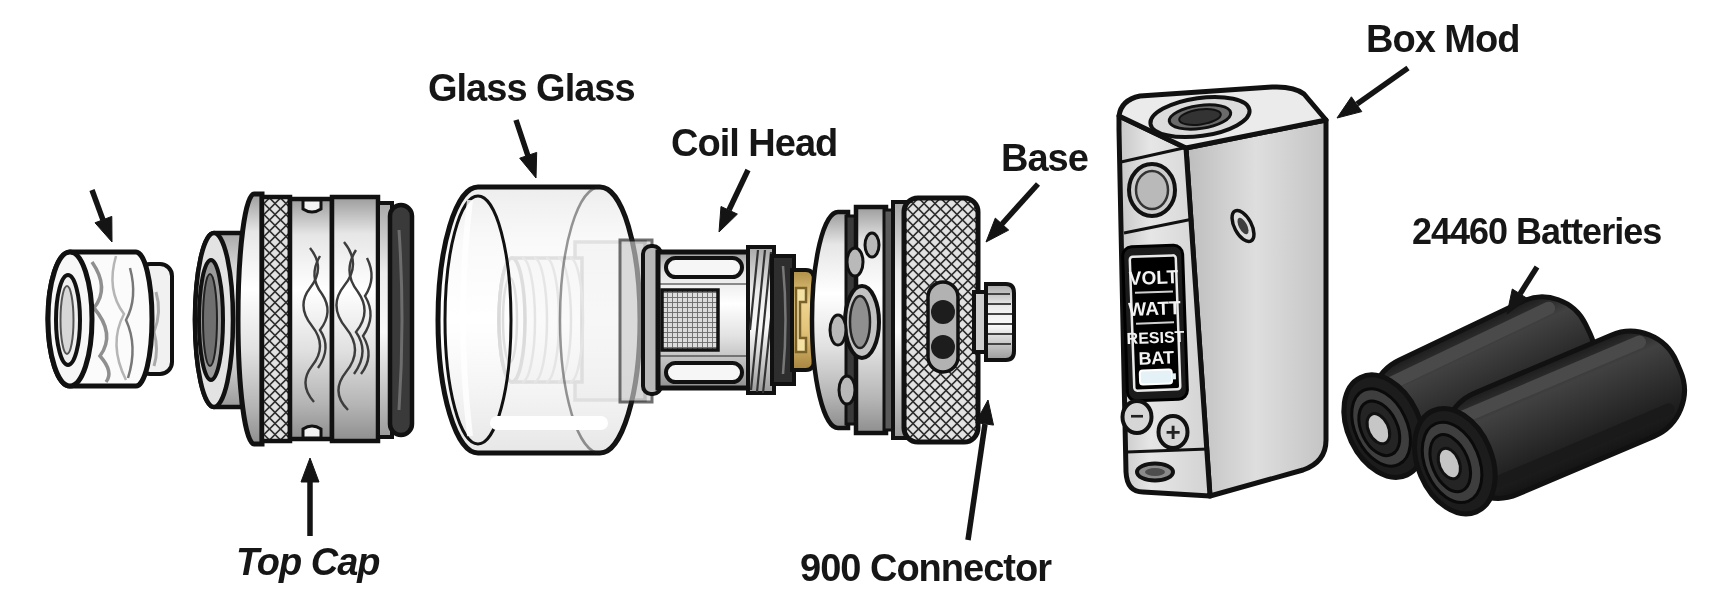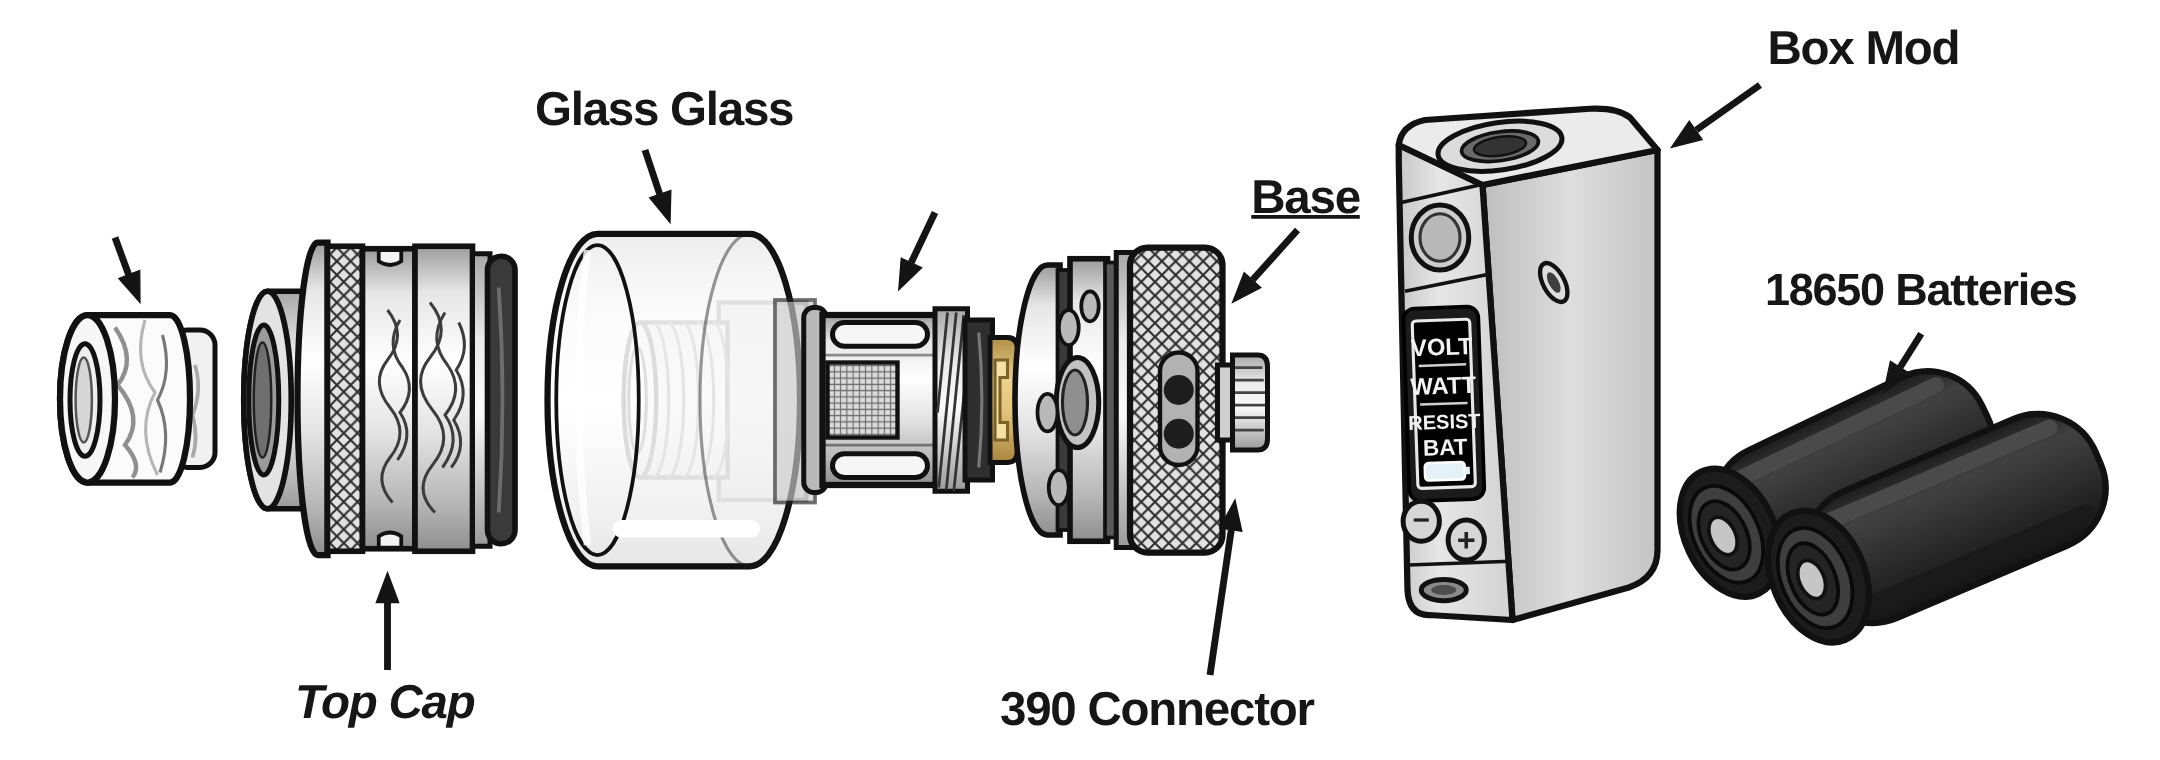--- a/index.html
+++ b/index.html
@@ -268,18 +268,19 @@
     </g>
     <g>
       <line x1="1537" y1="267" x2="1520" y2="294"></line>
       <polygon points="1507,314 1512.3,289 1527.5,298.6" stroke-width="1"></polygon>
     </g>
   </g>
 </svg>
 
   <div class="label" style="left:236px;top:543px;font-style:italic;">Top Cap</div>
   <div class="label" style="left:428px;top:69px;">Glass Glass</div>
-  <div class="label" style="left:1001px;top:139px;text-decoration:underline;">Base</div>
-  <div class="label" style="left:800px;top:549px;">390 Connector</div>
-  <div class="label" style="left:1366px;top:20px;margin-left:48px;">Box Mod</div>
-  <div class="label" style="left:1412px;top:214px;font-size:36px;">18650 Batteries</div>
+  <div class="label" style="left:671px;top:124px;">Coil Head</div>
+  <div class="label" style="left:1001px;top:139px;">Base</div>
+  <div class="label" style="left:800px;top:549px;">900 Connector</div>
+  <div class="label" style="left:1366px;top:20px;">Box Mod</div>
+  <div class="label" style="left:1412px;top:214px;font-size:36px;">24460 Batteries</div>
 
 </div>
 
 </body></html>

